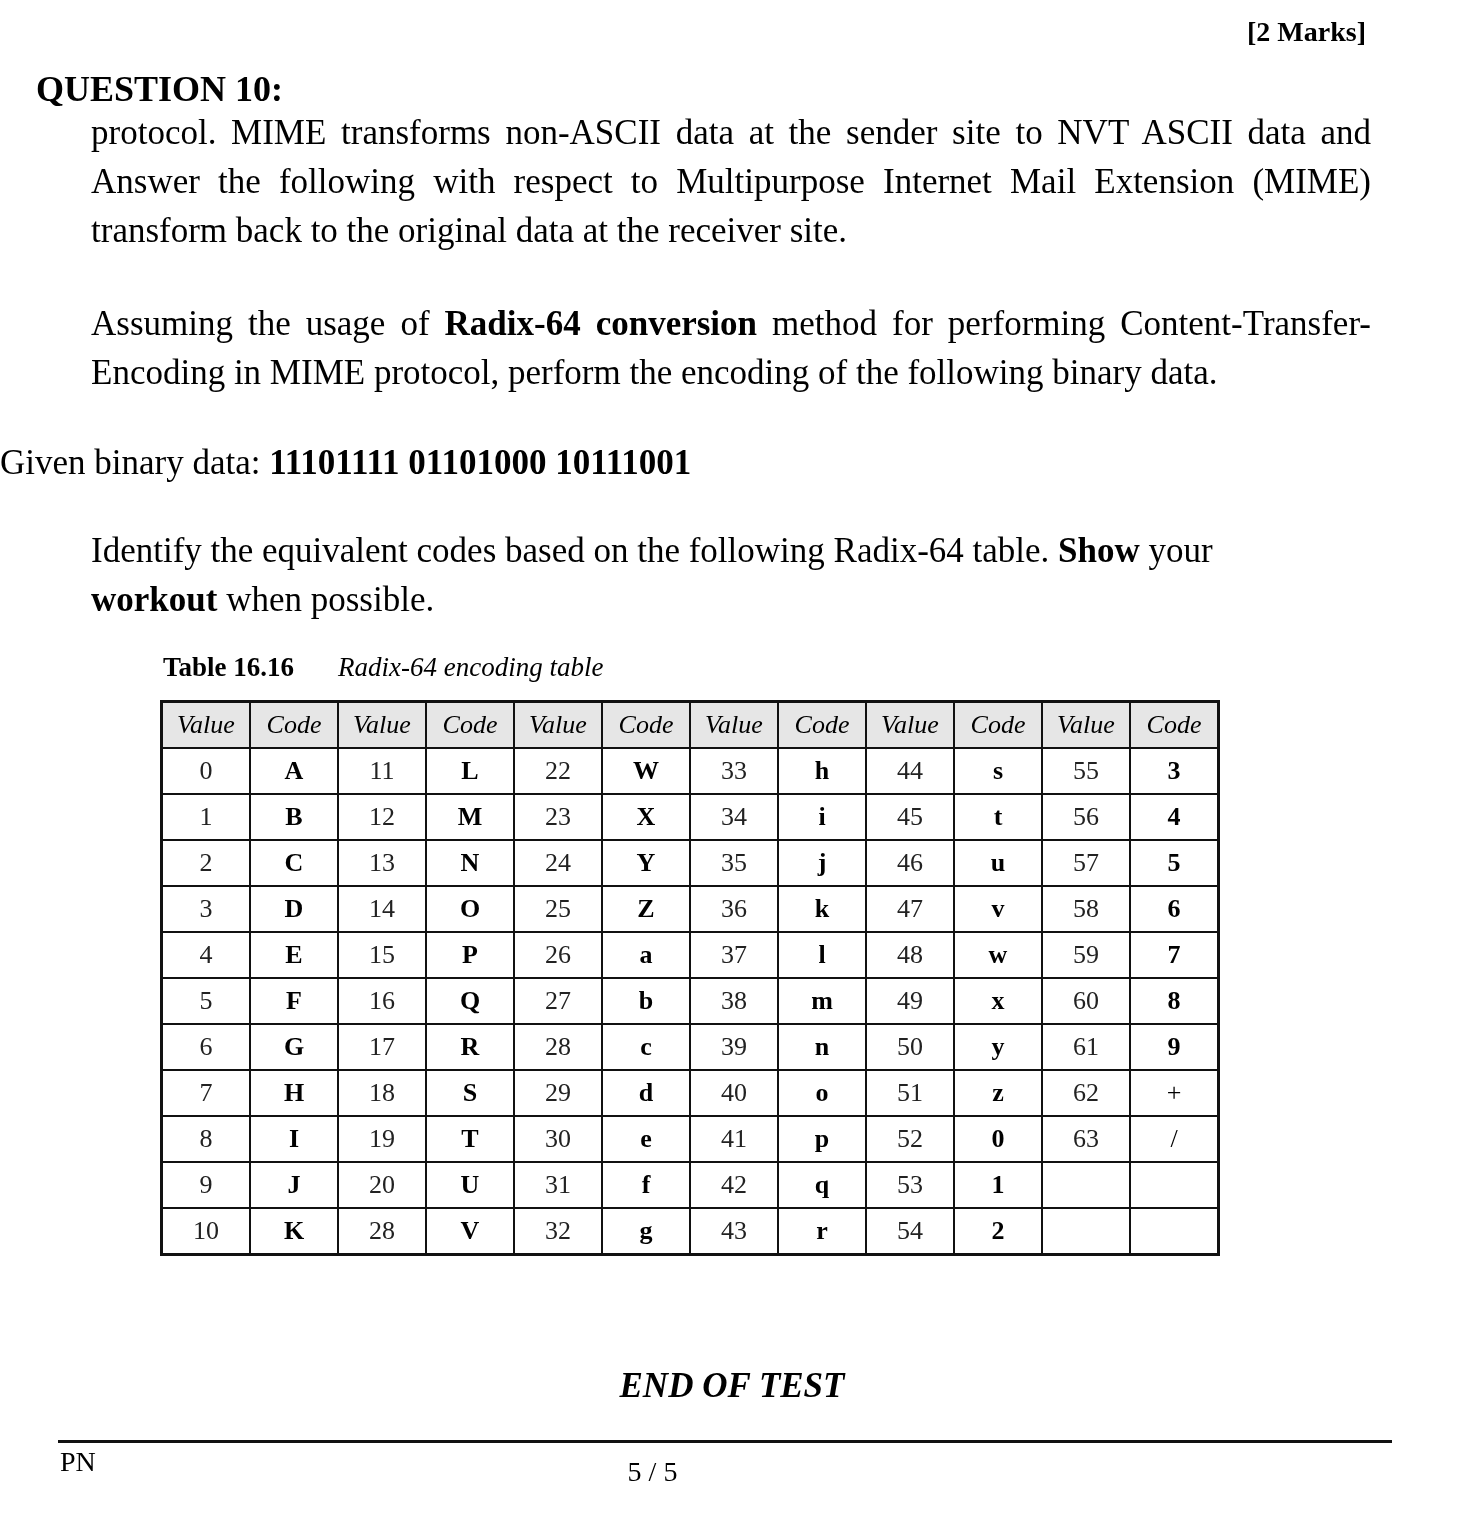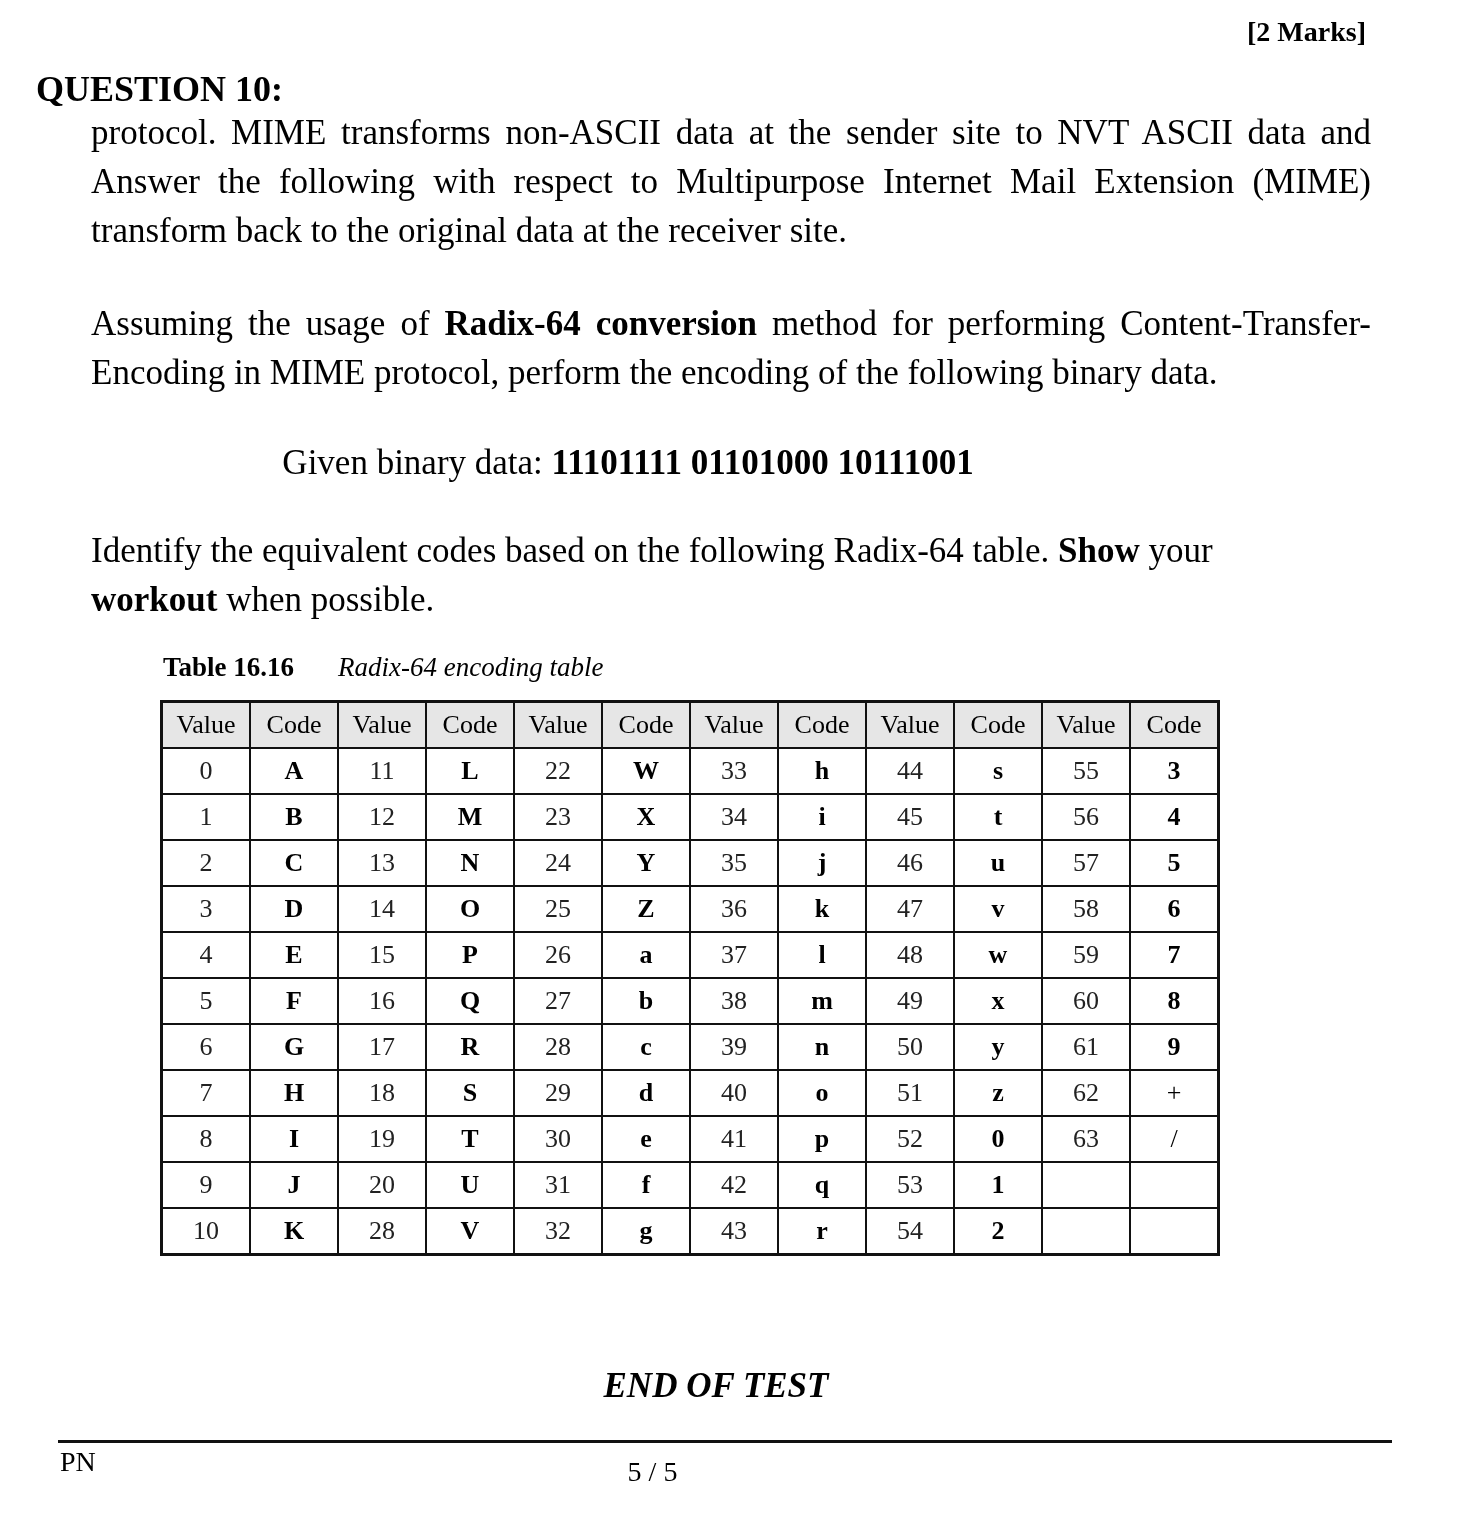--- a/index.html
+++ b/index.html
@@ -7,45 +7,45 @@
     width: 1472px; height: 1532px; position: relative; overflow: hidden;
     font-family: "Liberation Serif", "DejaVu Serif", serif; color: #000;
   }
   .q-title { position: absolute; left: 36px; top: 24px; font-size: 36px; font-weight: bold; margin-top: 44px; }
   .q-marks { position: absolute; right: 106px; top: 16px; font-size: 28px; font-weight: bold; margin-left: 8px; }
   .para {
     position: absolute; left: 91px; width: 1280px; font-size: 35px; line-height: 49px;
   }
   .p1 { top: 108px; text-align: justify; }
   .p2 { top: 299px; text-align: justify; }
-  .p3 { top: 438px; left: 0; width: 1256px; text-align: center; }
+  .p3 { top: 438px; left: 0; width: 1256px; }
   .p4 { top: 526px; }
   .p1 .line, .p2 .line { display: block; text-align: justify; text-align-last: justify; }
   .p1 .line.last, .p2 .line.last { text-align-last: left; }
   b { font-weight: bold; }
 
   .tbl-caption { position: absolute; left: 163px; top: 652px; font-size: 27px; }
   .tbl-caption .num { font-weight: bold; margin-right: 44px; }
   .tbl-caption .txt { font-style: italic; }
 
   table.radix {
     position: absolute; left: 160px; top: 700px;
     border-collapse: collapse; border: 3px solid #111;
   }
   table.radix th, table.radix td {
     border: 2px solid #111; width: 86px; height: 44px; padding: 0;
     text-align: center; font-size: 26px; vertical-align: middle;
   }
-  table.radix th { background: #e6e6e6; font-weight: normal; height: 44px; }
+  table.radix th { background: #e6e6e6; font-weight: normal; font-style: italic; height: 44px; }
   table.radix td.val { color: #222; }
   table.radix td.code { font-weight: bold; }
   table.radix td.code.plain { font-weight: normal; }
 
   .end { position: absolute; left: 0; width: 1432px; top: 1366px; text-align: center;
-         font-size: 35px; font-weight: bold; font-style: italic; }
+         font-size: 35px; font-weight: bold; font-style: italic; padding-left: 16px; }
   .rule { position: absolute; left: 58px; width: 1334px; top: 1440px; height: 3px; background: #111; }
   .foot-left { position: absolute; left: 60px; top: 1446px; font-size: 28px; }
   .foot-center { position: absolute; left: 0; width: 1305px; top: 1456px; text-align: center; font-size: 28px; }
 </style>
 </head>
 <body>
 
 <div class="q-title">QUESTION 10:</div>
 <div class="q-marks">[2 Marks]</div>
 

